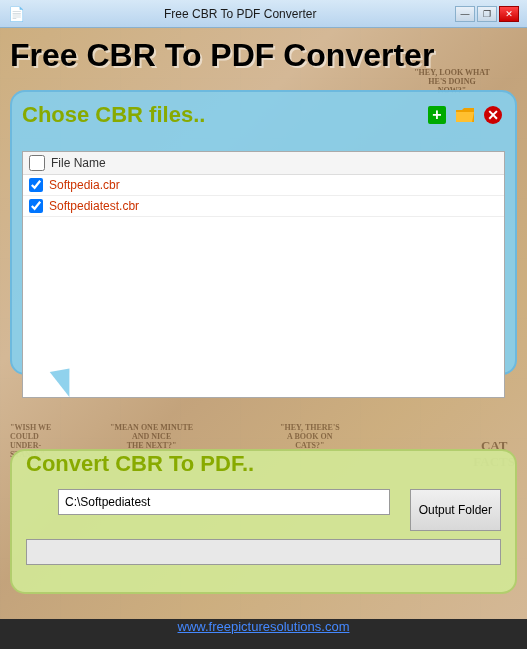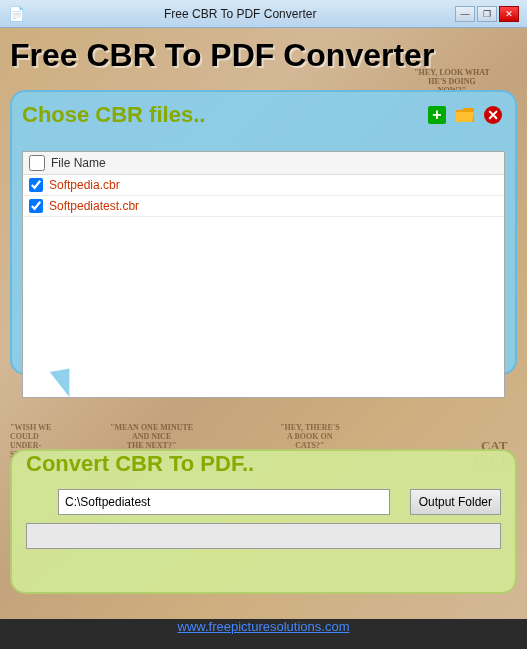--- a/index.html
+++ b/index.html
@@ -247,21 +247,21 @@
     }
 
     .progress-bar-container {
       flex: 1;
       height: 26px;
       border: 1px solid #999;
       background: #e8e8e8;
     }
 
     .btn-output-folder {
-      height: 26px;
+      height: 42px;
       padding: 0 8px;
       font-size: 12px;
       background: linear-gradient(to bottom, #f0f0f0, #d8d8d8);
       border: 1px solid #999;
       cursor: pointer;
       white-space: nowrap;
     }
 
     .btn-open {
       height: 26px;

